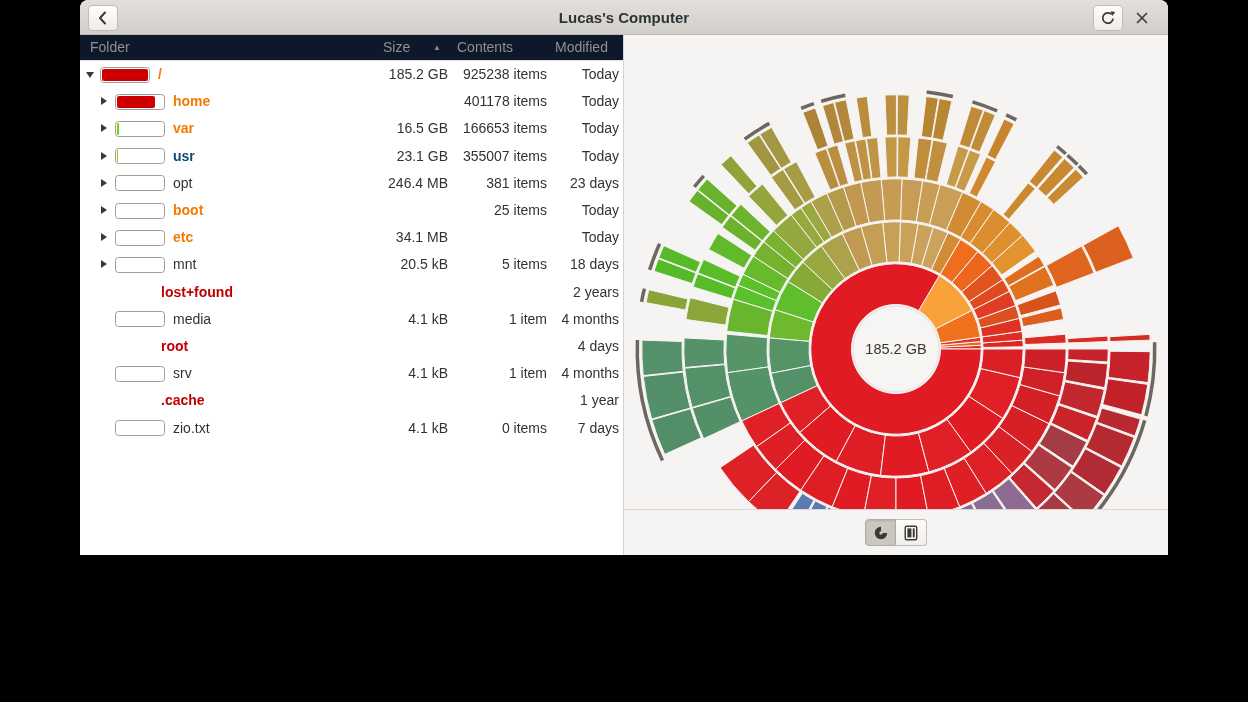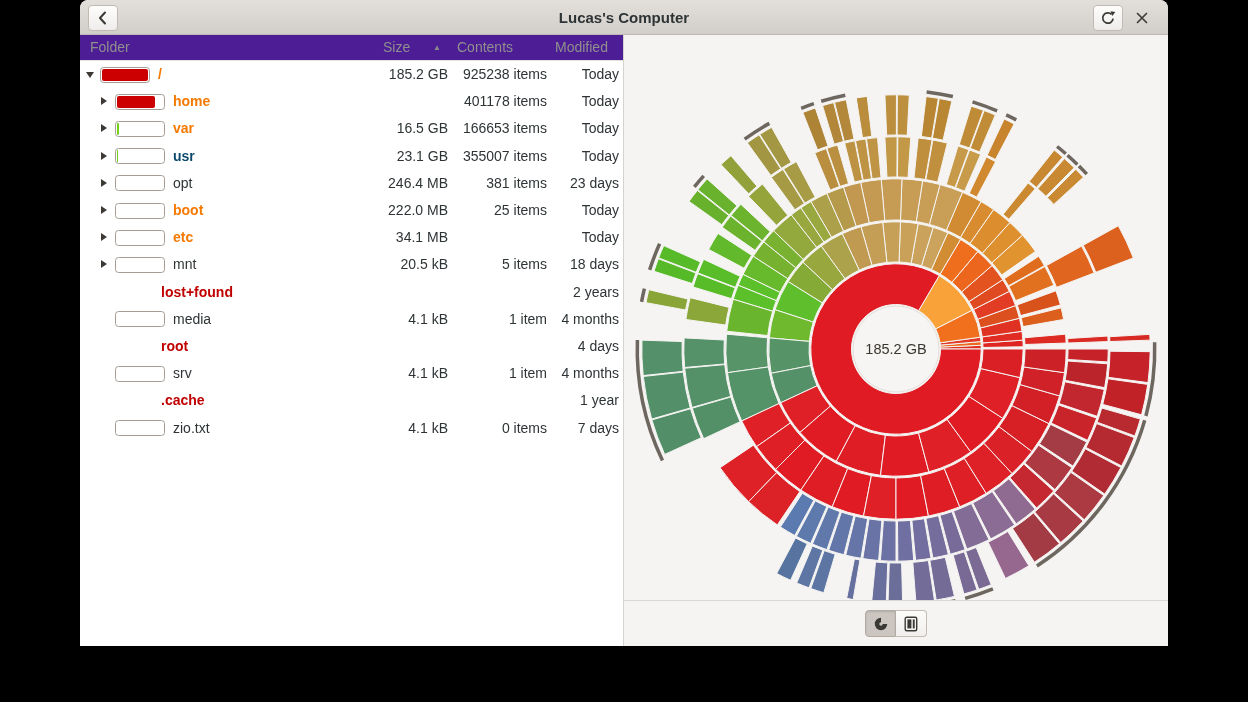--- a/index.html
+++ b/index.html
@@ -1,37 +1,37 @@
 <!DOCTYPE html>
 <html><head>
 <meta charset="utf-8">
 <style>
   html,body{margin:0;padding:0;background:#000;}
   *{box-sizing:border-box;}
   .screen{position:relative;width:1248px;height:702px;background:#000;overflow:hidden;
           font-family:"Liberation Sans","DejaVu Sans",sans-serif;-webkit-font-smoothing:antialiased;}
-  .window{position:absolute;left:80px;top:0;width:1088px;height:646px;background:#fff;
+  .window{position:absolute;left:80px;top:0;width:1088px;height:555px;background:#fff;
           border-radius:8px 8px 0 0;overflow:hidden;}
   
   .titlebar{position:absolute;left:0;top:0;width:100%;height:35px;
             background:linear-gradient(#e3e0dc,#d2cec9);border-bottom:1px solid #bcb7b0;
             border-radius:8px 8px 0 0;}
   .title{position:absolute;left:0;right:0;top:0;height:35px;line-height:35px;text-align:center;
          font-size:15px;font-weight:700;color:#2e3436;}
   .tb-btn{position:absolute;top:5px;width:30px;height:26px;border-radius:4px;
           background:linear-gradient(#fdfdfc,#efedeb);border:1px solid #c2bbb3;
           display:flex;align-items:center;justify-content:center;cursor:default;}
   .tb-btn.back{left:8px;}
   .tb-btn.refresh{right:45px;}
   .close-btn{position:absolute;top:5px;right:13px;width:26px;height:26px;
              display:flex;align-items:center;justify-content:center;}
   
   .tree-pane{position:absolute;left:0;top:35px;width:544px;bottom:0;background:#fff;
              border-right:1px solid #d6d2cd;}
-  .tree-header{position:absolute;left:0;top:0;width:100%;height:26px;background:#4c1d95;
+  .tree-header{position:absolute;left:0;top:0;width:100%;height:26px;background:#0f172a;
                border-bottom:1px solid #e4e2df;font-size:14px;color:#90908e;}
   .th{position:absolute;top:0;line-height:25px;white-space:nowrap;}
   .sort-arrow{position:absolute;top:0;line-height:25px;font-size:8px;color:#8b8b89;}
   .tree-rows{position:absolute;left:0;top:26px;right:0;bottom:0;overflow:hidden;}
   .tree-row{position:absolute;left:0;right:0;height:27.2px;background:#fff;}
   .exp{position:absolute;top:50%;width:0;height:0;}
   .exp.collapsed{margin-top:-4.5px;border-top:4.5px solid transparent;border-bottom:4.5px solid transparent;border-left:6px solid #3d3a36;}
   .exp.expanded{margin-top:-3px;border-left:4.5px solid transparent;border-right:4.5px solid transparent;border-top:6px solid #3d3a36;}
   .bar-icon{position:absolute;top:50%;margin-top:-8px;width:50px;height:16px;background:#fff;
             border:1px solid #a59d94;border-radius:3.5px;overflow:hidden;}
@@ -130,21 +130,20 @@
             <span class="bar-icon" style="left: 35px;"></span>
             <span class="row-label" style="left: 93px; color: rgb(46, 52, 54); font-weight: 400;">opt</span>
             <span class="cell size">246.4 MB</span>
             <span class="cell contents">381 items</span>
             <span class="cell modified">23 days</span>
           </div>
           <div class="tree-row" style="top: 136px;">
             <span class="exp collapsed" style="left: 21px;"></span>
             <span class="bar-icon" style="left: 35px;"></span>
             <span class="row-label" style="left: 93px; color: rgb(245, 121, 0); font-weight: 700;">boot</span>
-            <span class="cell size">222.0 MB</span>
             <span class="cell contents">25 items</span>
             <span class="cell modified">Today</span>
           </div>
           <div class="tree-row" style="top: 163.2px;">
             <span class="exp collapsed" style="left: 21px;"></span>
             <span class="bar-icon" style="left: 35px;"></span>
             <span class="row-label" style="left: 93px; color: rgb(245, 121, 0); font-weight: 700;">etc</span>
             <span class="cell size">34.1 MB</span>
             <span class="cell modified">Today</span>
           </div>

